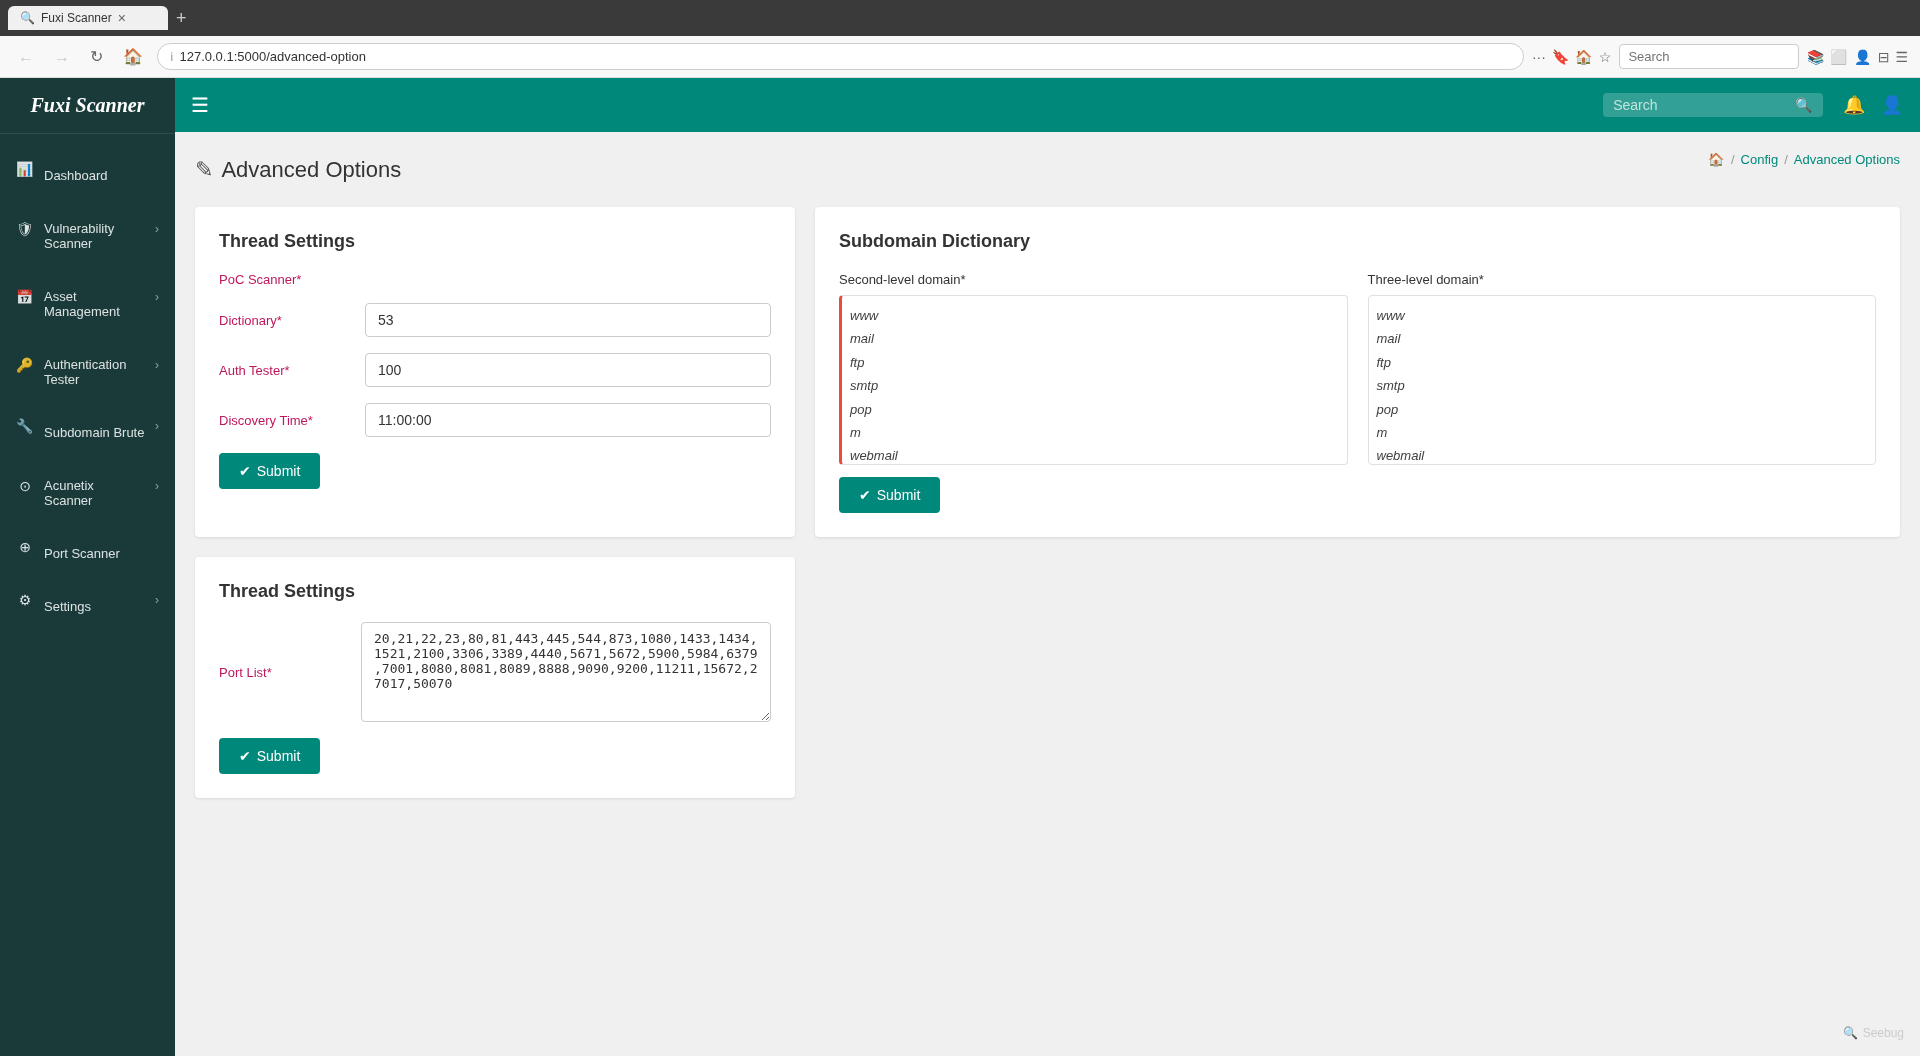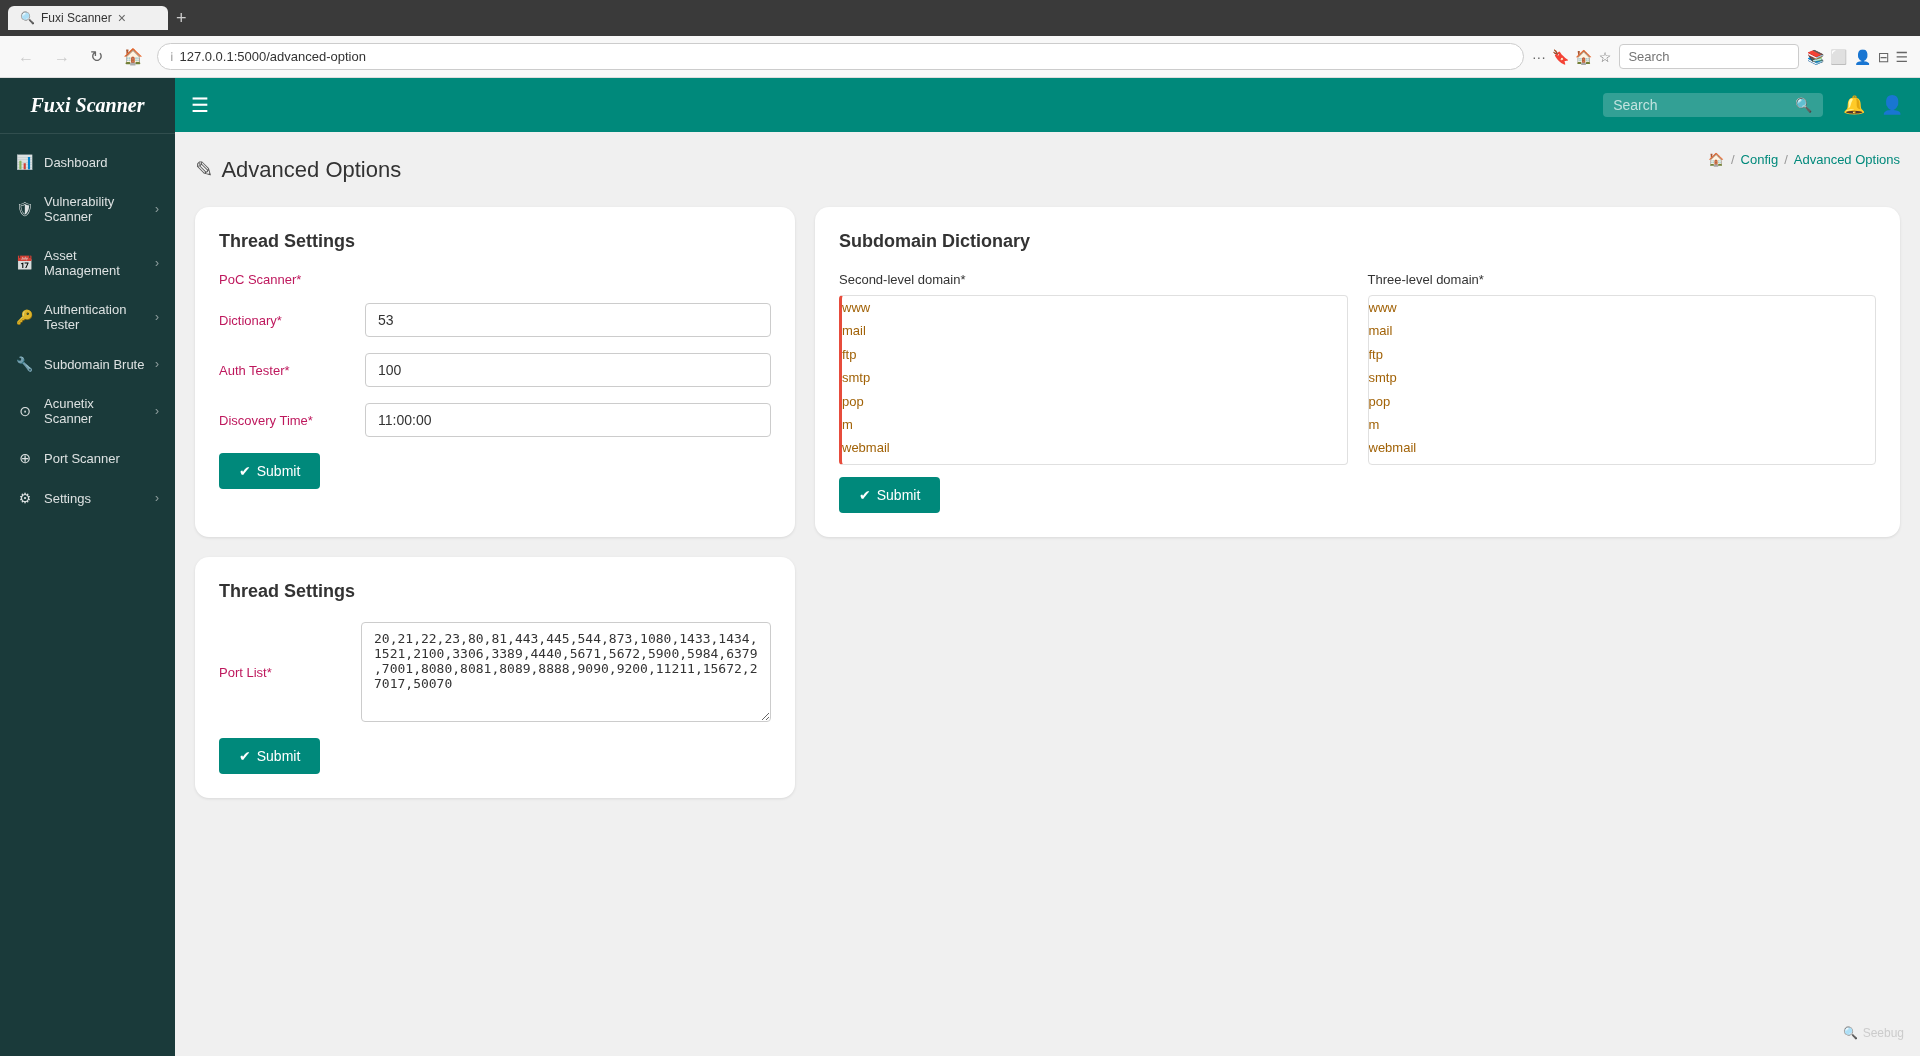--- a/index.html
+++ b/index.html
@@ -22,21 +22,21 @@
     
     .app-wrapper { display: flex; flex: 1; overflow: hidden; }
 
     
     .sidebar { width: 175px; background: #1a3a3a; color: white; display: flex; flex-direction: column; flex-shrink: 0; }
     .sidebar-logo { background: #1a3a3a; padding: 16px; text-align: center; border-bottom: 1px solid rgba(255,255,255,0.1); }
     .sidebar-logo-text { font-size: 20px; font-style: italic; font-weight: bold; color: white; font-family: Georgia, serif; }
     .sidebar-nav { flex: 1; padding: 8px 0; }
     .sidebar-item { display: flex; align-items: center; padding: 12px 16px; color: rgba(255,255,255,0.85); cursor: pointer; font-size: 13px; gap: 10px; position: relative; }
     .sidebar-item-icon { font-size: 14px; width: 18px; text-align: center; }
-    .sidebar-item-label { flex: 1; }
+    .sidebar-item-label { flex: 1; margin-top: 14px; }
     .sidebar-item-arrow { font-size: 12px; color: rgba(255,255,255,0.5); }
 
     
     .app-header { background: #00897b; padding: 0 16px; display: flex; align-items: center; height: 54px; gap: 12px; }
     .header-menu-btn { background: none; border: none; color: white; font-size: 20px; cursor: pointer; }
     .header-search-wrap { margin-left: auto; display: flex; align-items: center; background: rgba(255,255,255,0.2); border-radius: 4px; padding: 4px 10px; gap: 6px; width: 220px; }
     .header-search-input { background: none; border: none; outline: none; color: white; font-size: 14px; width: 100%; }
     .header-search-input::placeholder { color: rgba(255,255,255,0.7); }
     .header-search-icon { color: white; font-size: 14px; cursor: pointer; }
     .header-icons { display: flex; gap: 16px; margin-left: 8px; }
@@ -53,39 +53,39 @@
     .breadcrumb-link { color: #00897b; cursor: pointer; }
     .breadcrumb-current { color: #00897b; }
 
     
     .page-title-row { display: flex; align-items: center; justify-content: space-between; margin-bottom: 20px; }
     .page-title { font-size: 22px; color: #333; display: flex; align-items: center; gap: 8px; }
     .page-title-icon { color: #555; }
 
     
     .cards-row { display: flex; gap: 20px; }
-    .card { background: white; border-radius: 14px; padding: 24px; box-shadow: 0 1px 3px rgba(0,0,0,0.1); }
+    .card { background: white; border-radius: 4px; padding: 24px; box-shadow: 0 1px 3px rgba(0,0,0,0.1); }
     .card-left { flex: 0 0 600px; }
     .card-right { flex: 1; }
     .card-title { font-size: 18px; font-weight: bold; color: #333; margin-bottom: 20px; }
 
     
     .form-row { display: flex; align-items: center; margin-bottom: 16px; gap: 16px; }
     .form-label { width: 130px; font-size: 13px; color: #be185d; flex-shrink: 0; }
     .form-input { flex: 1; border: 1px solid #ccc; border-radius: 4px; padding: 8px 12px; font-size: 14px; color: #333; background: white; }
     .form-textarea { flex: 1; border: 1px solid #ccc; border-radius: 4px; padding: 8px 12px; font-size: 13px; color: #333; background: white; min-height: 100px; resize: vertical; }
 
     
     .submit-btn { background: #00897b; color: white; border: none; border-radius: 4px; padding: 10px 20px; font-size: 14px; cursor: pointer; display: flex; align-items: center; gap: 6px; margin-top: 8px; }
 
     
     .subdomain-cols { display: flex; gap: 20px; margin-bottom: 12px; justify-content: center; }
     .subdomain-col { flex: 1; }
     .subdomain-col-title { font-size: 13px; color: #333; margin-bottom: 8px; }
-    .subdomain-list { border: 1px solid #e0e0e0; border-radius: 4px; height: 170px; overflow-y: auto; padding: 0; font-size: 13px; color: #a16207; line-height: 1.8; }
+    .subdomain-list { border: 1px solid #e0e0e0; border-radius: 4px; height: 170px; overflow-y: auto; padding: 8px; font-size: 13px; color: #404040; line-height: 1.8; font-style: italic; }
     .subdomain-list-left { border-left: 3px solid #e74c3c; }
 
     
     .cards-row-2 { display: flex; gap: 20px; margin-top: 20px; }
     .card-full { flex: 0 0 600px; }
 
     
     .seebug-logo { position: fixed; bottom: 16px; right: 16px; color: #ccc; font-size: 12px; display: flex; align-items: center; gap: 4px; }
 
     

